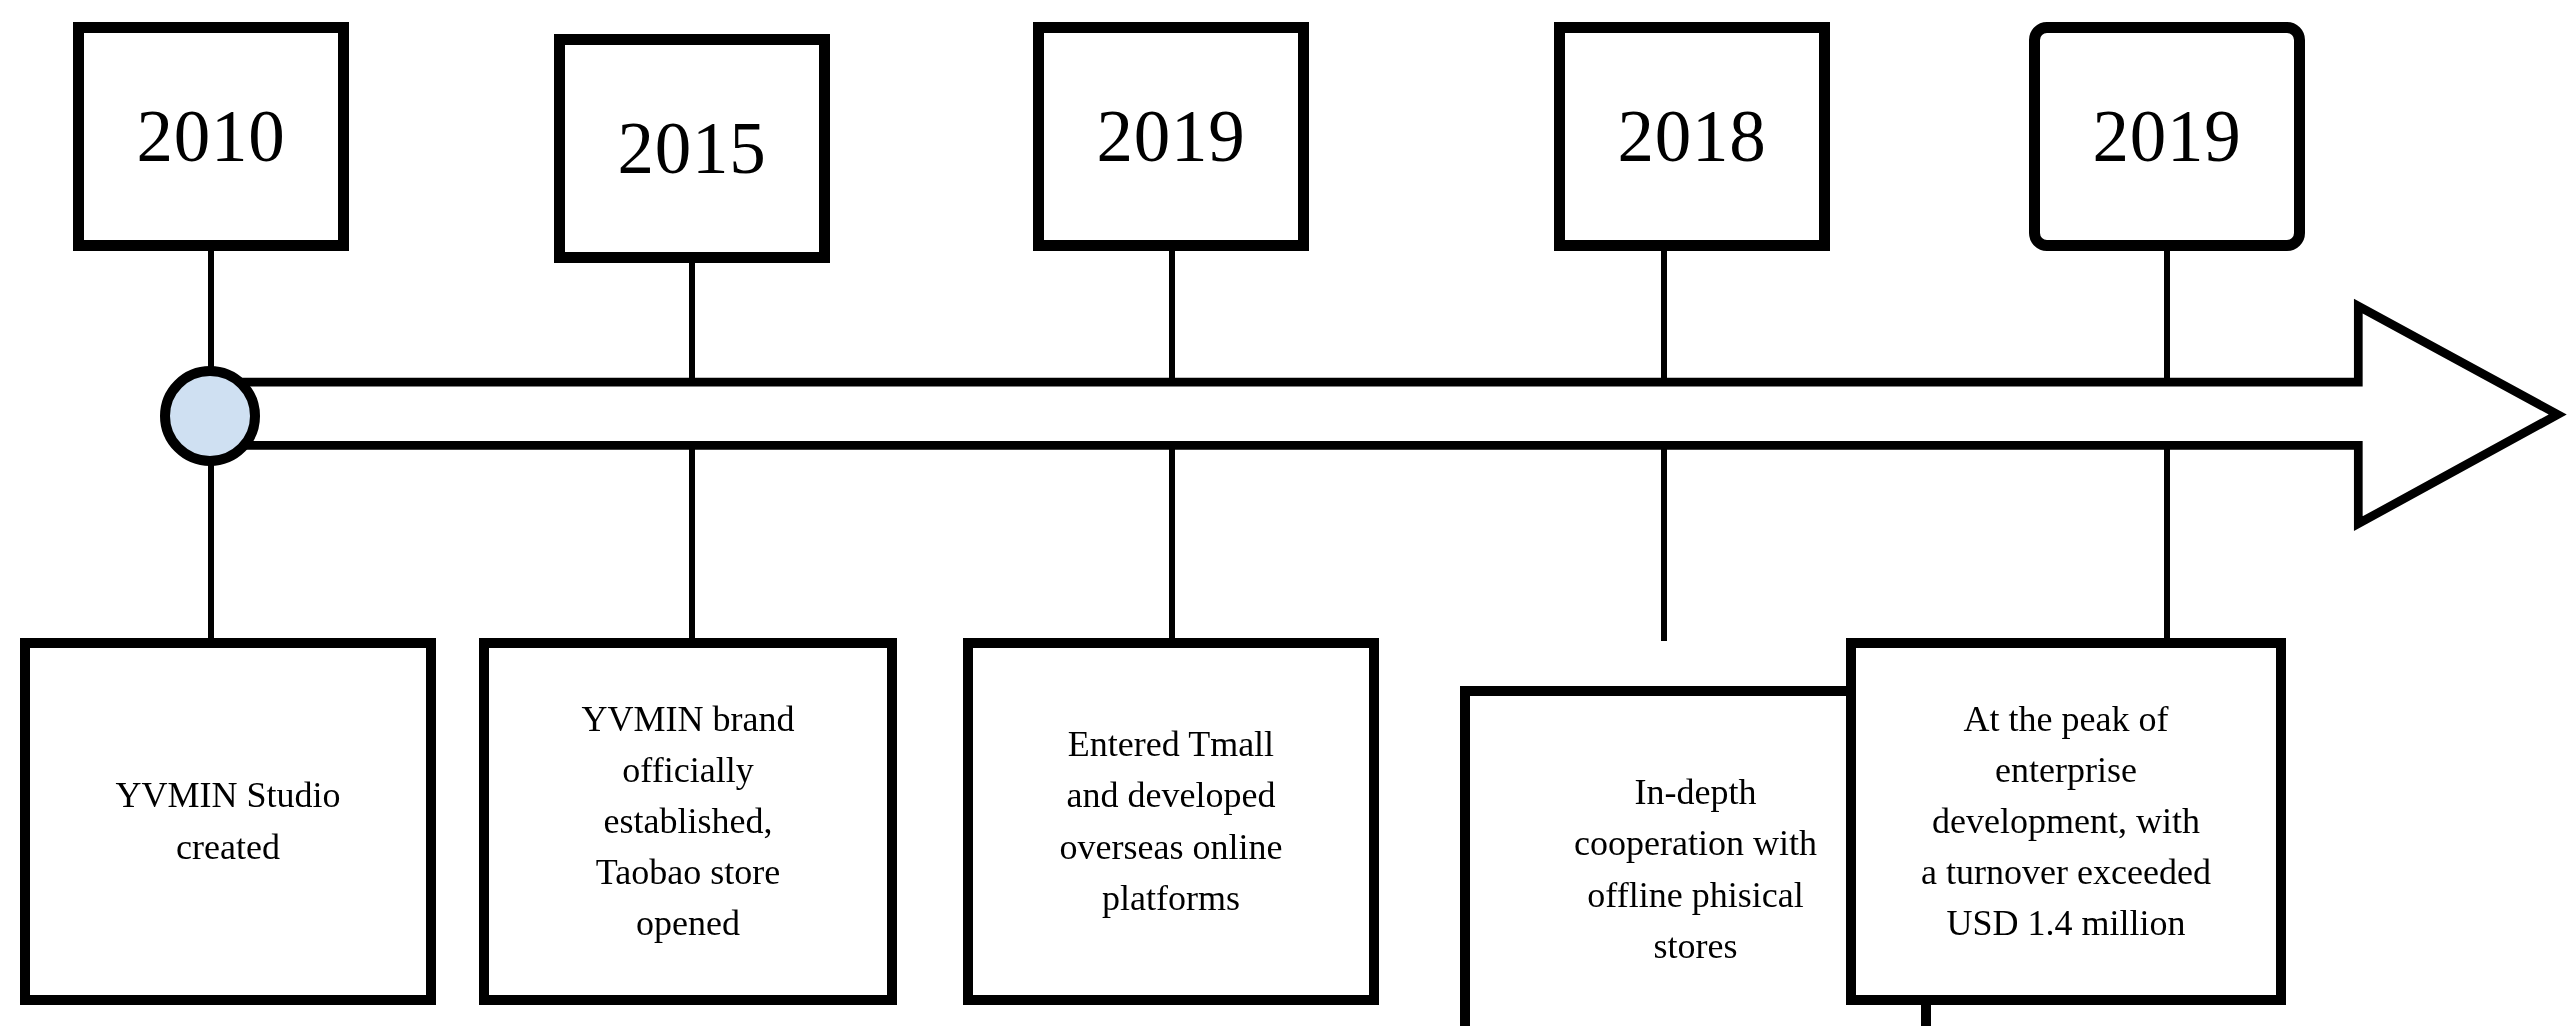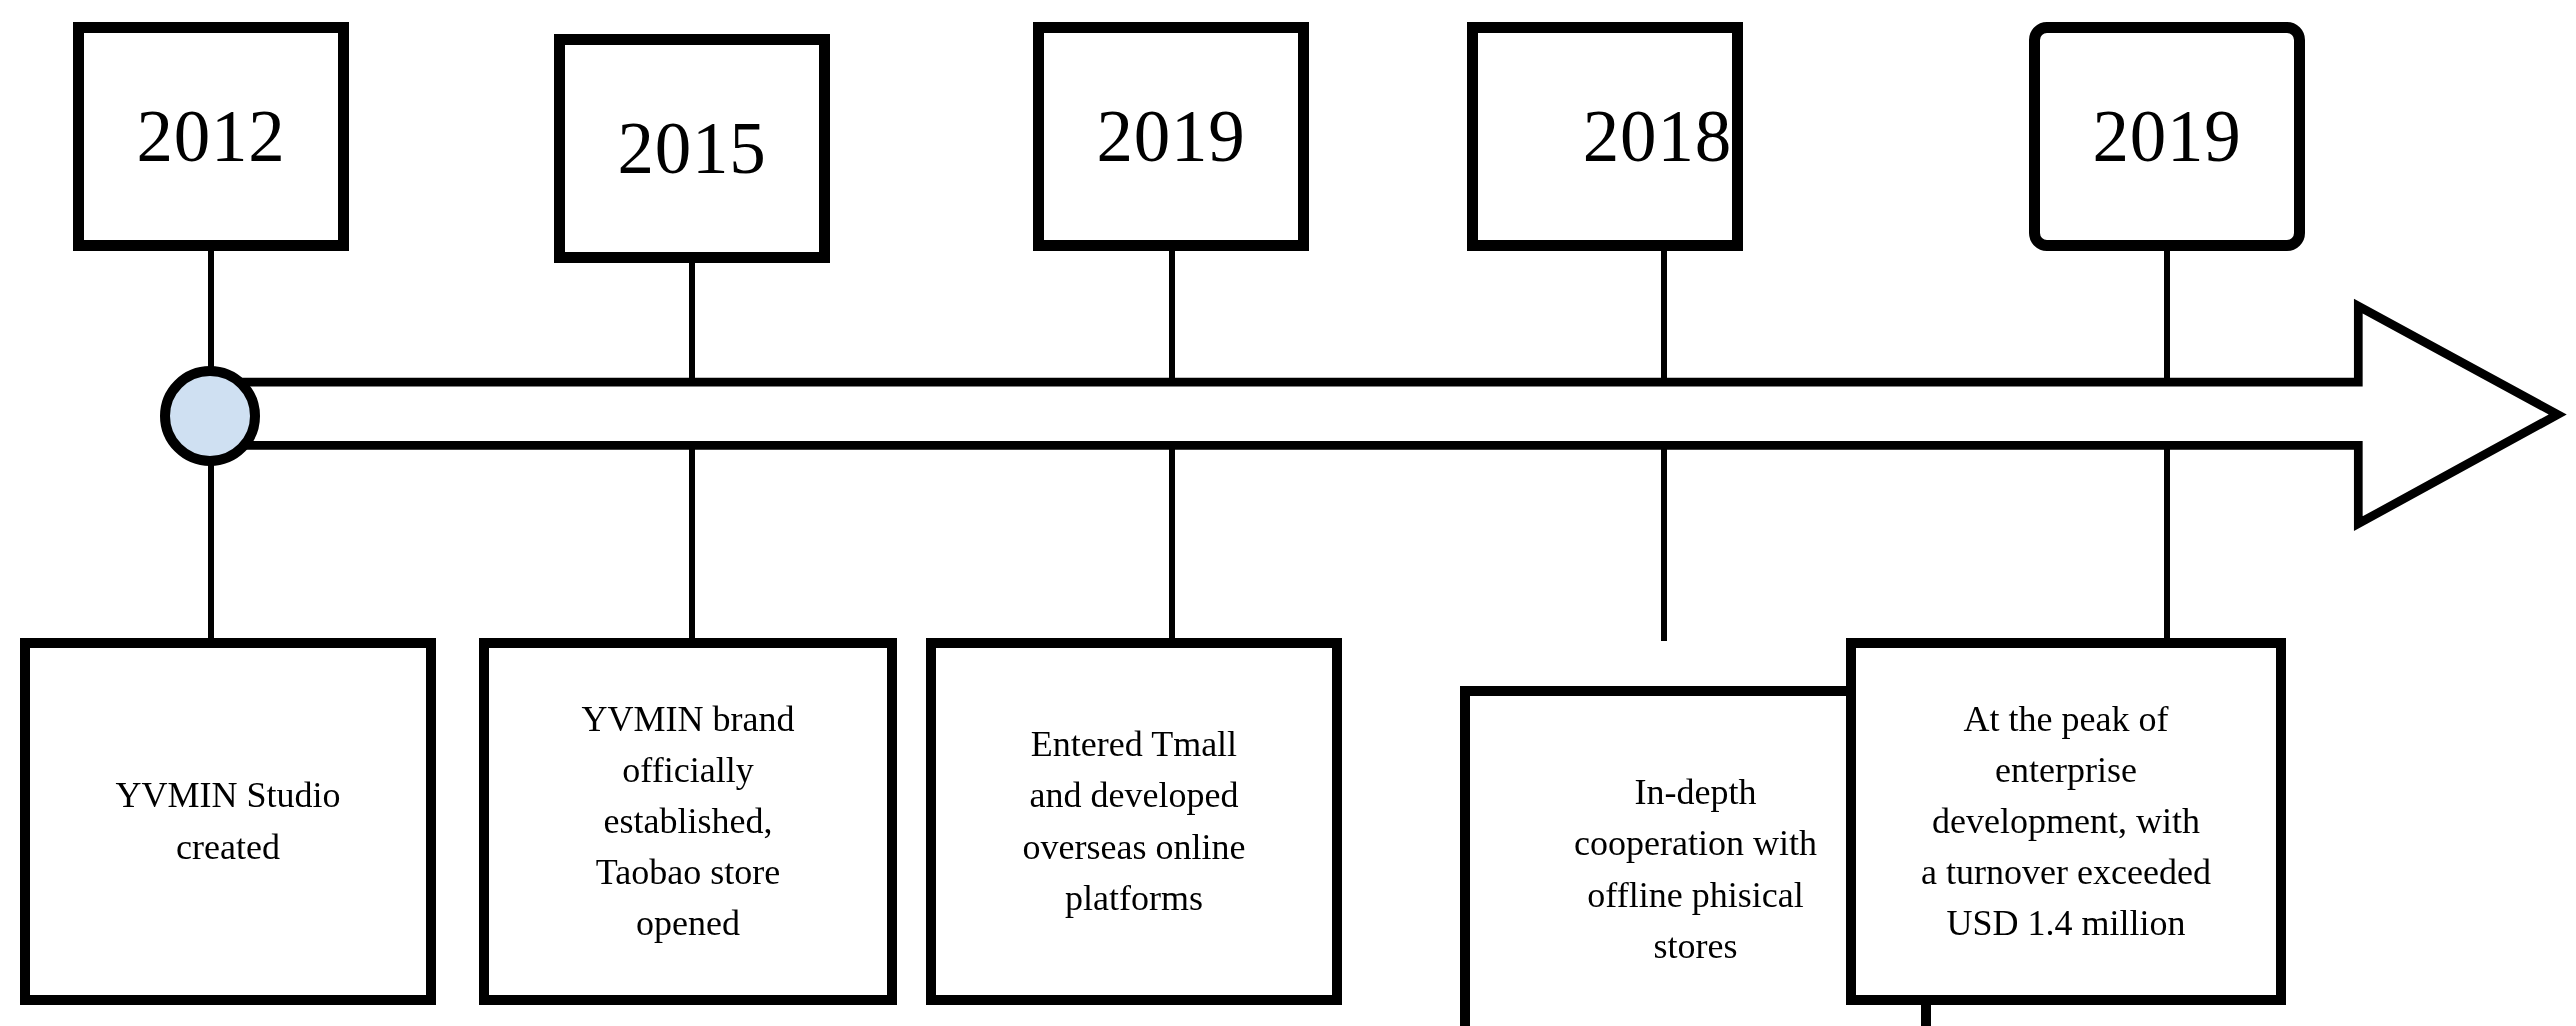--- a/index.html
+++ b/index.html
@@ -95,47 +95,47 @@
   <div class="vline" style="left:1661px;"></div>
   <div class="vline" style="left:2164px;"></div>
 
   <svg id="arrow-layer" width="2576" height="1026" viewBox="0 0 3256 1297">
     <path d="M 305 483 H 2981 V 387 L 3233 524 L 2981 662 V 563 H 305 Z" fill="#ffffff" stroke="#000000" stroke-width="11" stroke-linejoin="miter"></path>
   </svg>
 
   <div class="origin" id="origin-marker" style="background: rgb(207, 224, 242);"></div>
 
   <div class="year-box" style="left:73px;">
-    <span class="year-label">2012</span>
+    <span class="year-label">2010</span>
   </div>
   <div class="year-box" style="left:554px;margin-top:12px;">
     <span class="year-label">2015</span>
   </div>
   <div class="year-box" style="left:1033px;">
     <span class="year-label">2019</span>
   </div>
-  <div class="year-box" style="left:1467px;justify-content:flex-end;">
+  <div class="year-box" style="left:1554px;">
     <span class="year-label">2018</span>
   </div>
   <div class="year-box" style="left:2029px;border-radius:18px;">
     <span class="year-label">2019</span>
   </div>
 
   <div class="desc-box" style="left:479px; width:418px;">
     <div class="desc-text">YVMIN brand
 officially
 established,
 Taobao store
 opened</div>
   </div>
   <div class="desc-box" style="left:20px; width:416px;">
     <div class="desc-text">YVMIN Studio
 created</div>
   </div>
-  <div class="desc-box" style="left:926px; width:416px;">
+  <div class="desc-box" style="left:963px; width:416px;">
     <div class="desc-text">Entered Tmall
 and developed
 overseas online
 platforms</div>
   </div>
   <div class="desc-box" style="left:1460px; width:471px;margin-top:48px;">
     <div class="desc-text">In-depth
 cooperation with
 offline phisical
 stores</div>

